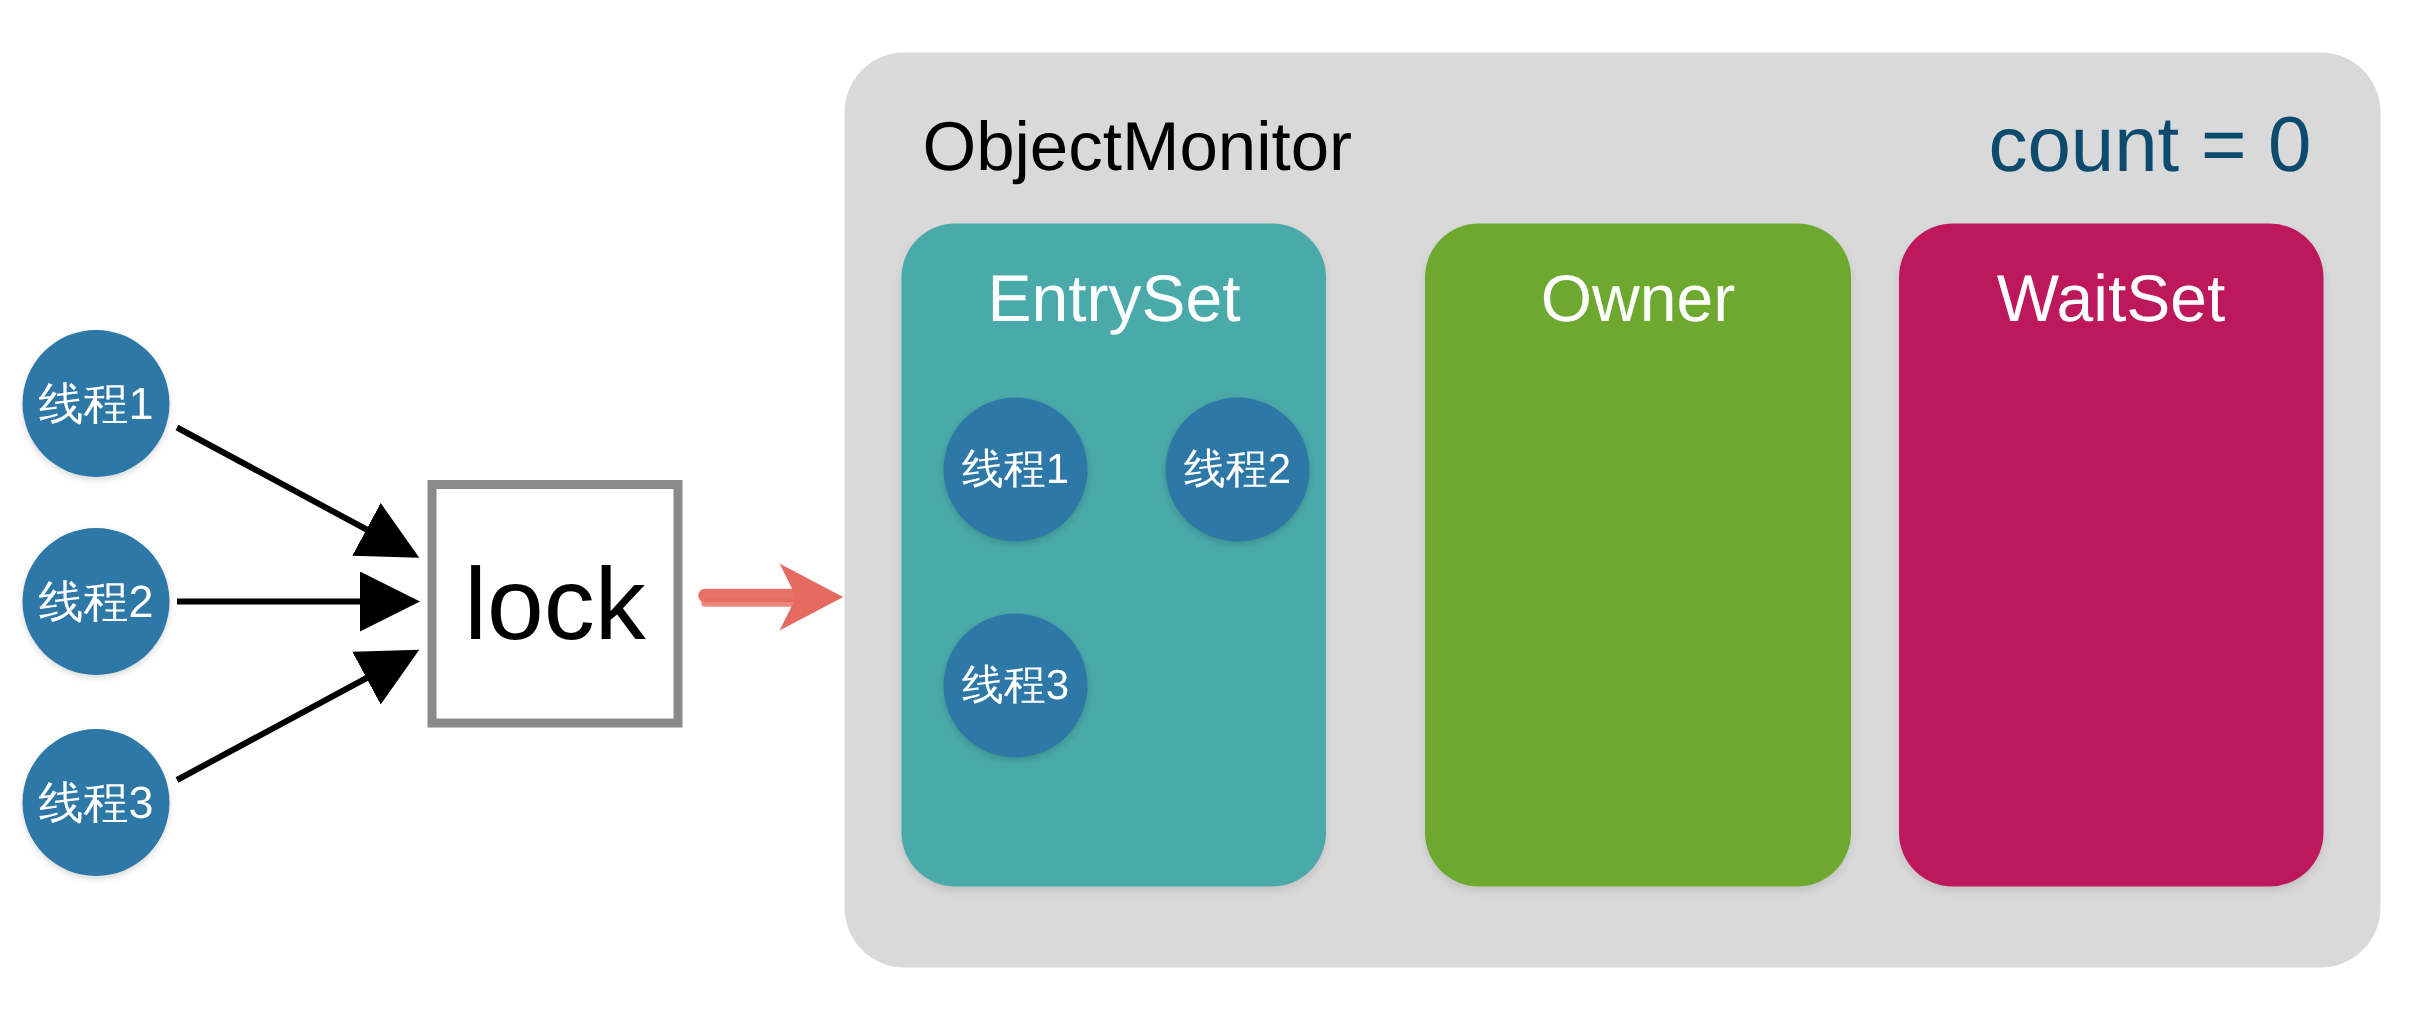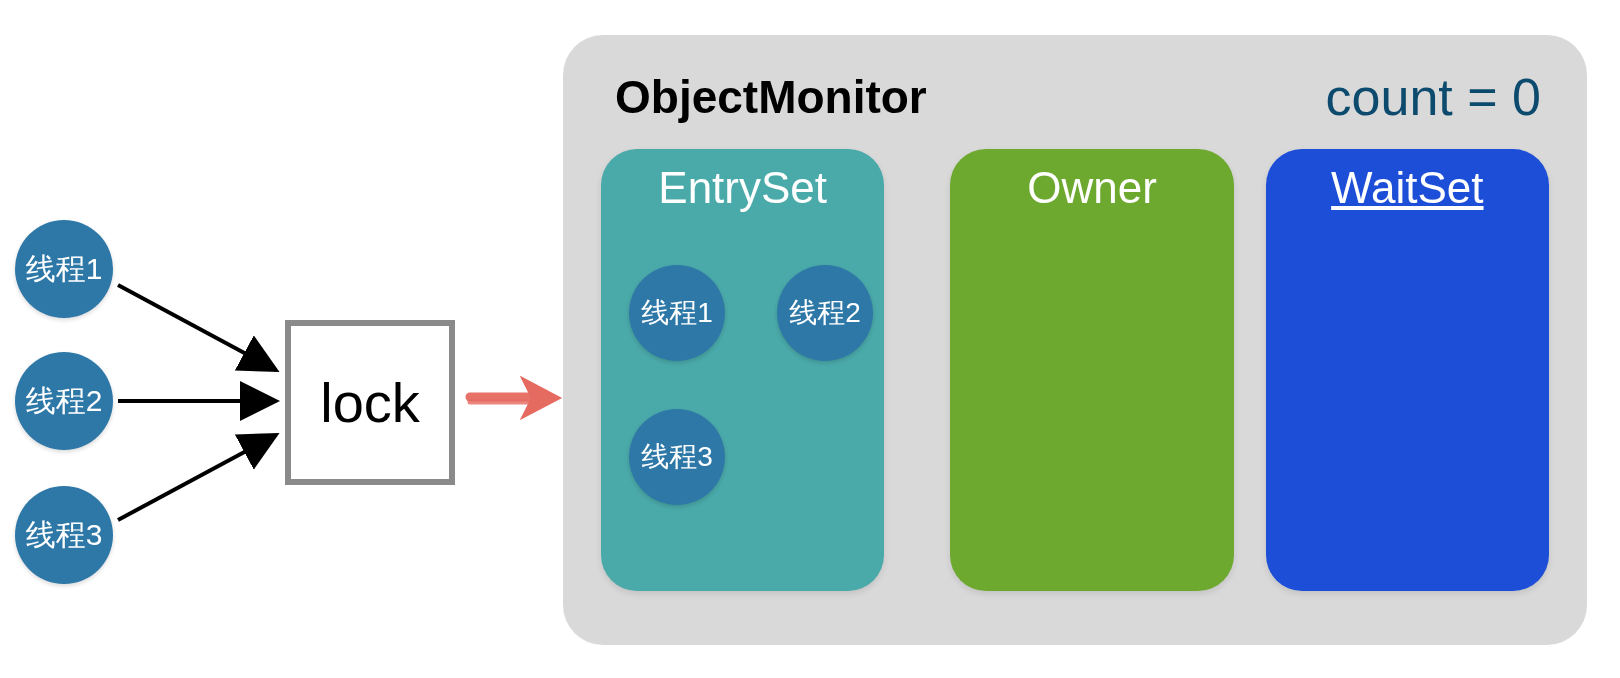--- a/index.html
+++ b/index.html
@@ -28,21 +28,21 @@
       position: absolute;
       left: 285px;
       top: 320px;
       width: 170px;
       height: 165px;
       border: 6px solid #8a8a8a;
       background: #ffffff;
       display: flex;
       align-items: center;
       justify-content: center;
-      font-size: 56px;
+      font-size: 68px;
       font-weight: 300;
       color: #000;
     }
     .monitor-box {
       position: absolute;
       left: 563px;
       top: 35px;
       width: 1024px;
       height: 610px;
       background: #d9d9d9;
@@ -50,47 +50,47 @@
       padding: 32px 38px 40px 38px;
     }
     .monitor-header {
       display: flex;
       justify-content: space-between;
       align-items: center;
       padding: 0 8px 22px 14px;
     }
     .monitor-title {
       font-size: 46px;
-      font-weight: 700;
+      font-weight: 400;
       color: #000;
     }
     .count-label {
       font-size: 52px;
       font-weight: 300;
       color: #0c4a6e;
     }
     .sets-row {
       display: flex;
       gap: 32px;
       height: 442px;
     }
     .set-box {
       flex: 1;
       border-radius: 36px;
-      padding-top: 14px;
+      padding-top: 26px;
       text-align: center;
       color: #ffffff;
       font-size: 44px;
       font-weight: 300;
       position: relative;
       box-shadow: 0 3px 6px rgba(0,0,0,0.1);
     }
     .entryset { background: #4aa9a9; }
     .owner { background: #6ea92f; margin-left: 34px; }
-    .waitset { background: #1d4ed8; text-decoration: underline; }
+    .waitset { background: #be185d; }
     .inner-thread {
       position: absolute;
       width: 96px;
       height: 96px;
       border-radius: 50%;
       background: #2e78a8;
       color: #ffffff;
       display: flex;
       align-items: center;
       justify-content: center;

